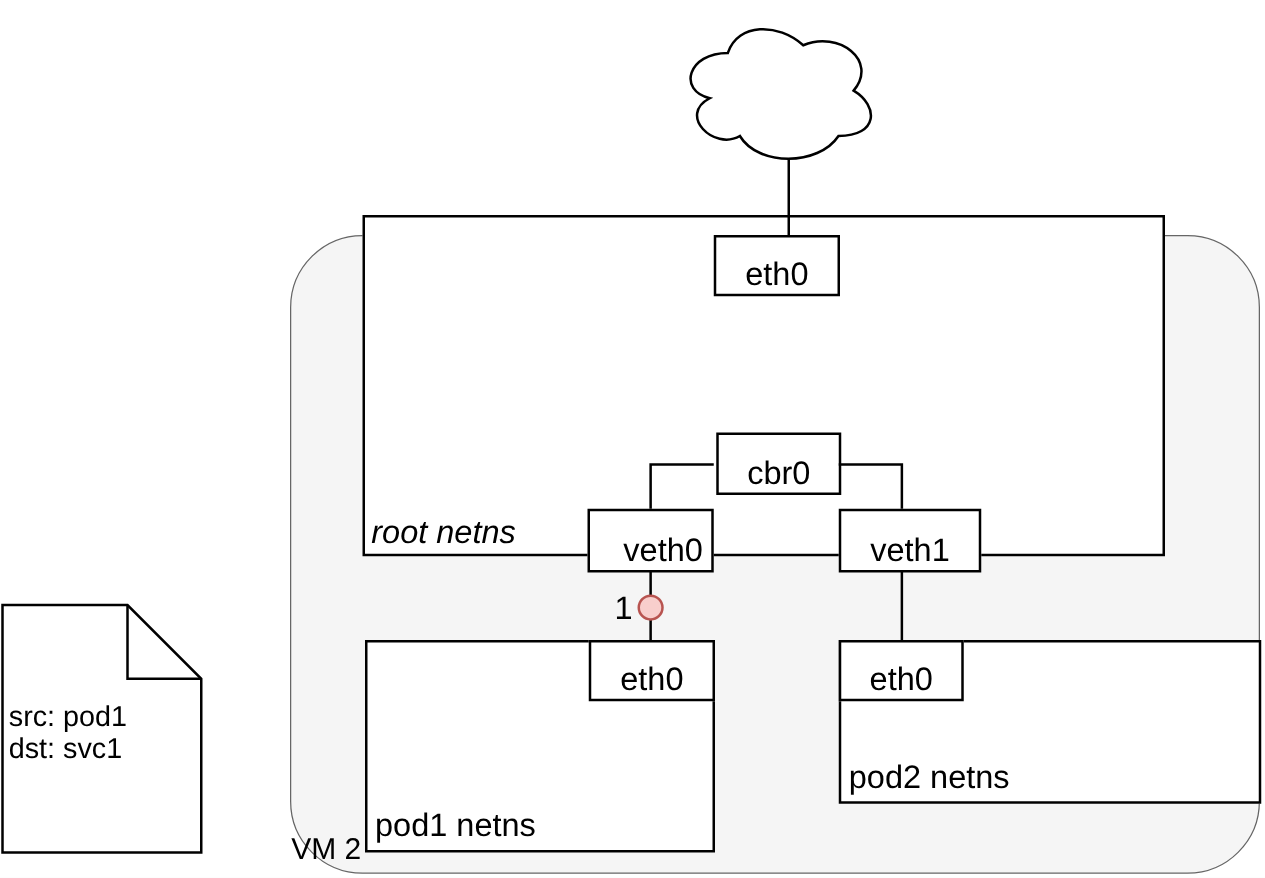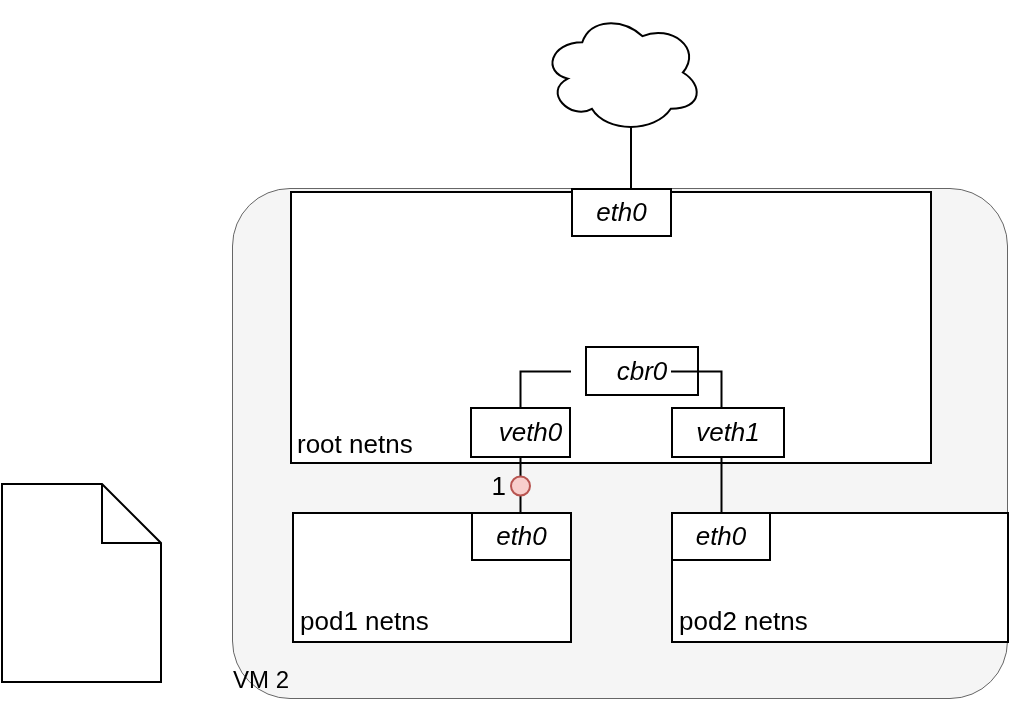--- a/index.html
+++ b/index.html
@@ -30,37 +30,36 @@
     font-size: 24px;
   }
   .box {
     position: absolute;
     box-sizing: border-box;
     background: #ffffff;
     border: 2px solid #000000;
   }
   .node {
     display: flex;
-    align-items: center;
+    align-items: flex-end;
     justify-content: center;
     font-size: 26px;
-    font-style: italic;
   }
   .corner-label {
     position: absolute;
     left: 5px; bottom: 2px;
     font-size: 26px;
     white-space: nowrap;
   }
-  #root-netns { left: 290px; top: 191px; width: 642px; height: 273px; }
+  #root-netns { left: 290px; top: 172px; width: 642px; height: 273px; font-style: italic; }
   #eth0-root  { left: 571px; top: 188px; width: 101px; height: 49px; }
-  #cbr0       { left: 585px; top: 346px; width: 114px; height: 50px; }
+  #cbr0       { left: 573px; top: 346px; width: 100px; height: 50px; }
   #veth0      { left: 470px; top: 407px; width: 101px; height: 51px; padding-left: 20px; }
   #veth1      { left: 671px; top: 407px; width: 114px; height: 51px; }
-  #pod1       { left: 292px; top: 512px; width: 280px; height: 131px; }
+  #pod1       { left: 292px; top: 512px; width: 280px; height: 170px; }
   #eth0-pod1  { left: 471px; top: 512px; width: 101px; height: 49px; }
   #pod2       { left: 671px; top: 512px; width: 338px; height: 131px; }
   #eth0-pod2  { left: 671px; top: 512px; width: 100px; height: 49px; }
   #pod1 .corner-label, #pod2 .corner-label { bottom: 4px; left: 6px; }
   .overlay-svg {
     position: absolute;
     left: 0; top: 0;
     width: 1012px; height: 702px;
     pointer-events: none;
   }
@@ -142,14 +141,18 @@
     <path d="M 721.5 457 L 721.5 512" fill="none" stroke="#000000" stroke-width="2"></path>
 
     <circle cx="520.5" cy="486" r="9.5" fill="#f8cecc" stroke="#b85450" stroke-width="2"></circle>
 
     <path d="M 2 484 L 102 484 L 161 543 L 161 682 L 2 682 Z" fill="#ffffff" stroke="#000000" stroke-width="2"></path>
     <path d="M 102 484 L 102 543 L 161 543" fill="none" stroke="#000000" stroke-width="2"></path>
   </svg>
 
   <div id="step1-label">1</div>
 
+  <div id="note-text">
+    <div>src: pod1</div>
+    <div>dst: svc1</div>
+  </div>
 
 </div>
 
 </body></html>

